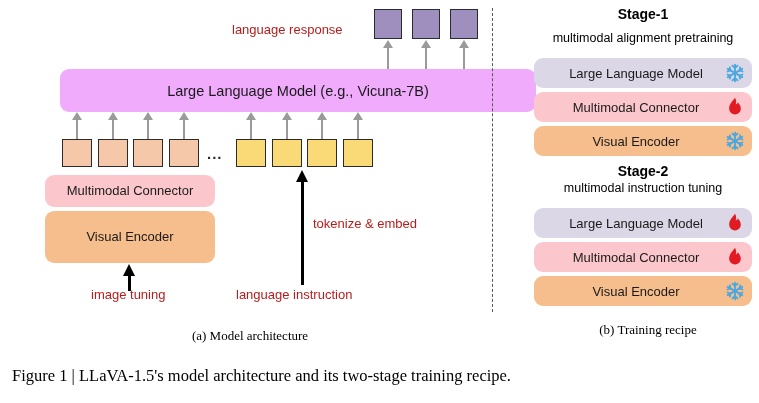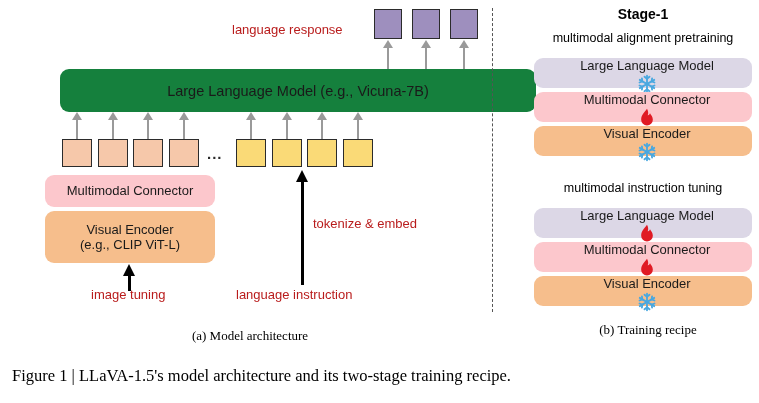--- a/index.html
+++ b/index.html
@@ -103,21 +103,20 @@
     font-size: 12.5px;
     text-align: center;
     white-space: nowrap;
   }
   .recipe-bar {
     border-radius: 9px;
     display: flex;
     align-items: center;
     box-sizing: border-box;
     padding: 0 6px 0 14px;
-    flex-direction: column;
   }
   .recipe-name {
     flex: 1;
     text-align: center;
     font-size: 13px;
     color: #1a1a1a;
     white-space: nowrap;
   }
   .recipe-icon {
     width: 22px;
@@ -149,21 +148,21 @@
   <div class="abs lbl" style="left:232px; top:22px;">language response</div>
 
   <div class="abs token" style="left:374px; top:9px; width:28px; height:30px; background:#9e8fbe;"></div>
   <div class="abs token" style="left:412px; top:9px; width:28px; height:30px; background:#9e8fbe;"></div>
   <div class="abs token" style="left:450px; top:9px; width:28px; height:30px; background:#9e8fbe;"></div>
 
   <div class="abs garrow" style="left:387px; top:47px; height:22px;"></div>
   <div class="abs garrow" style="left:425px; top:47px; height:22px;"></div>
   <div class="abs garrow" style="left:463px; top:47px; height:22px;"></div>
 
-  <div class="abs llm-bar" style="left:60px; top:69px; width:476px; height:43px; background:#15803d;">
+  <div class="abs llm-bar" style="left:60px; top:69px; width:476px; height:43px; background:#f0abfc;">
     <span>Large Language Model (e.g., Vicuna-7B)</span>
   </div>
 
   <div class="abs garrow" style="left:76px; top:119px; height:20px;"></div>
   <div class="abs garrow" style="left:112px; top:119px; height:20px;"></div>
   <div class="abs garrow" style="left:147px; top:119px; height:20px;"></div>
   <div class="abs garrow" style="left:183px; top:119px; height:20px;"></div>
   <div class="abs garrow" style="left:250px; top:119px; height:20px;"></div>
   <div class="abs garrow" style="left:286px; top:119px; height:20px;"></div>
   <div class="abs garrow" style="left:321px; top:119px; height:20px;"></div>
@@ -180,21 +179,20 @@
   <div class="abs token" style="left:272px; top:139px; width:30px; height:28px; background:#fada77;"></div>
   <div class="abs token" style="left:307px; top:139px; width:30px; height:28px; background:#fada77;"></div>
   <div class="abs token" style="left:343px; top:139px; width:30px; height:28px; background:#fada77;"></div>
 
   <div class="abs rbox" style="left:45px; top:175px; width:170px; height:32px; background:#fcc7cc;">
     <span>Multimodal Connector</span>
   </div>
 
   <div class="abs rbox" style="left:45px; top:211px; width:170px; height:52px; background:#f6be8c; flex-direction:column;">
     <span>Visual Encoder</span>
-    <span>(e.g., CLIP ViT-L)</span>
   </div>
 
   <div class="abs barrow" style="left:128px; top:275px; height:16px;"></div>
   <div class="abs lbl" style="left:91px; top:287px;">image tuning</div>
 
   <div class="abs barrow" style="left:301px; top:181px; height:104px;"></div>
   <div class="abs lbl" style="left:313px; top:216px;">tokenize &amp; embed</div>
   <div class="abs lbl" style="left:236px; top:287px;">language instruction</div>
 
   <div class="abs divider" style="left:492px; top:8px; height:304px;"></div>
@@ -254,20 +252,21 @@
             <line x1="17.6" y1="15.2" x2="21.0" y2="13.8"></line>
           <line x1="6.4" y1="15.2" x2="3.0" y2="13.8"></line>
             <line x1="6.4" y1="15.2" x2="5.9" y2="18.8"></line>
           <line x1="17.6" y1="8.8" x2="21.0" y2="10.2"></line>
             <line x1="17.6" y1="8.8" x2="18.1" y2="5.2"></line>
         </g>
       </svg>
     </span>
   </div>
 
+  <div class="abs stage-title" style="left:534px; top:163px; width:218px;">Stage-2</div>
   <div class="abs stage-sub" style="left:524px; top:181px; width:238px;">multimodal instruction tuning</div>
 
   <div class="abs recipe-bar" style="left:534px; top:208px; width:218px; height:30px; background:#dcd7e6;">
     <span class="recipe-name">Large Language Model</span>
     <span class="recipe-icon">
       <svg width="18" height="20" viewBox="0 0 20 24" aria-hidden="true">
         <path d="M10 1 C6.5 6 3 8.5 3 14 a7 7 0 0 0 14 0 c0-3.2-2.1-5.4-3.4-7.6 -0.7 1.9-1.9 2.8-2.8 2.2 C11.9 7 11.6 4 10 1 Z" fill="#e01b24"></path>
       </svg>
     </span>
   </div>

